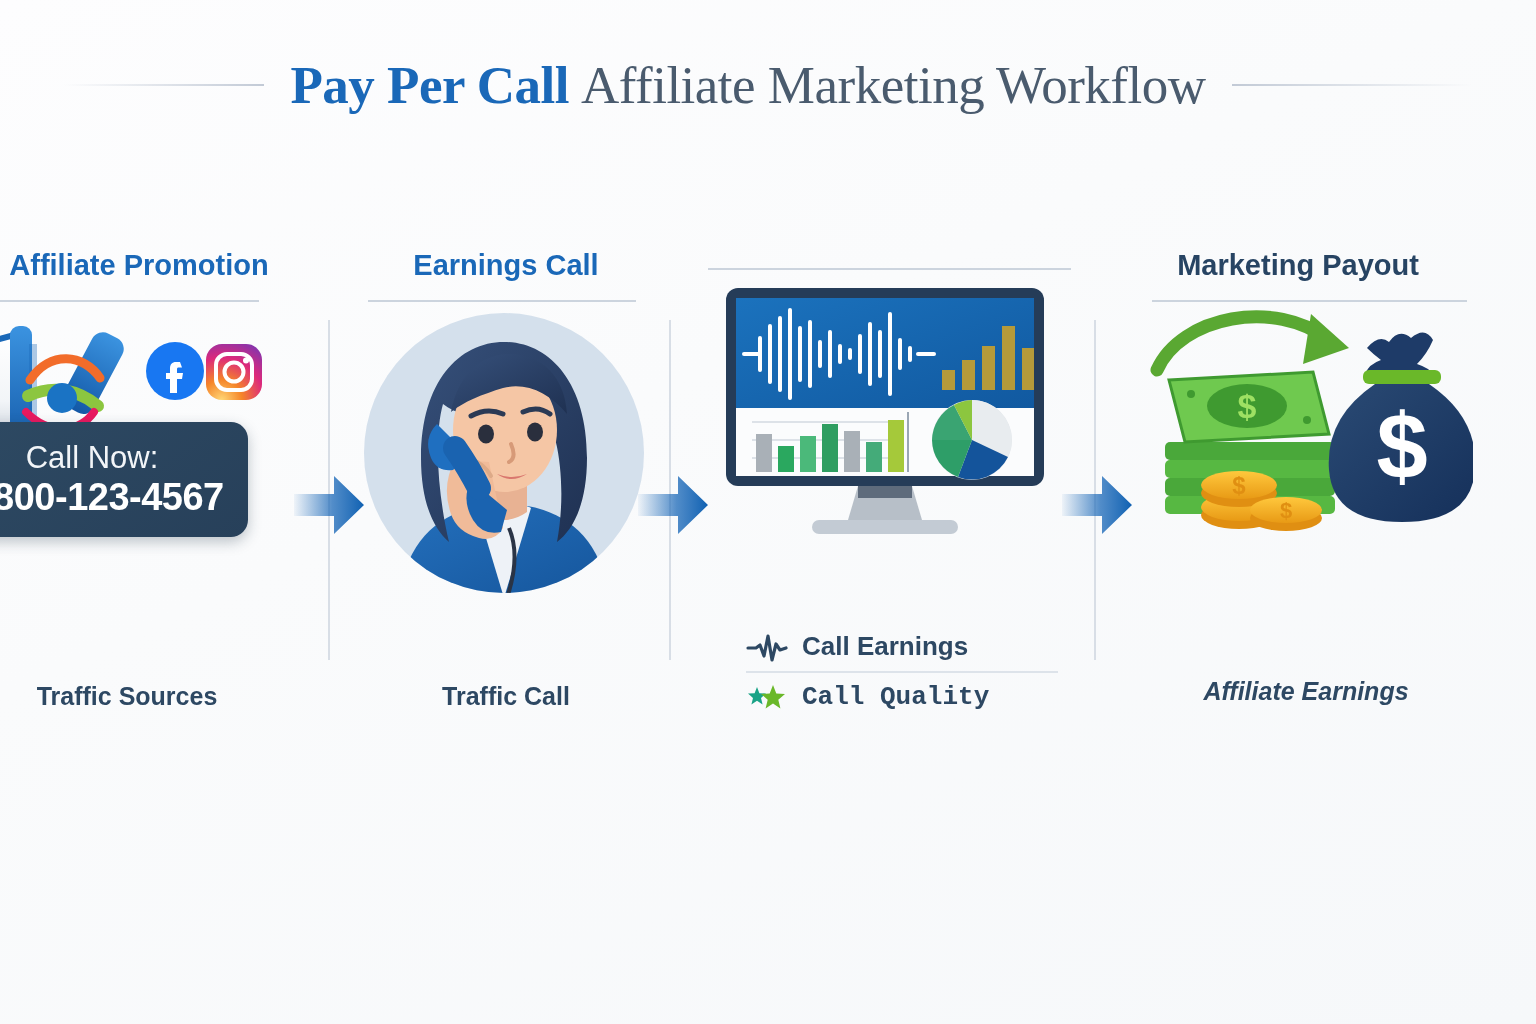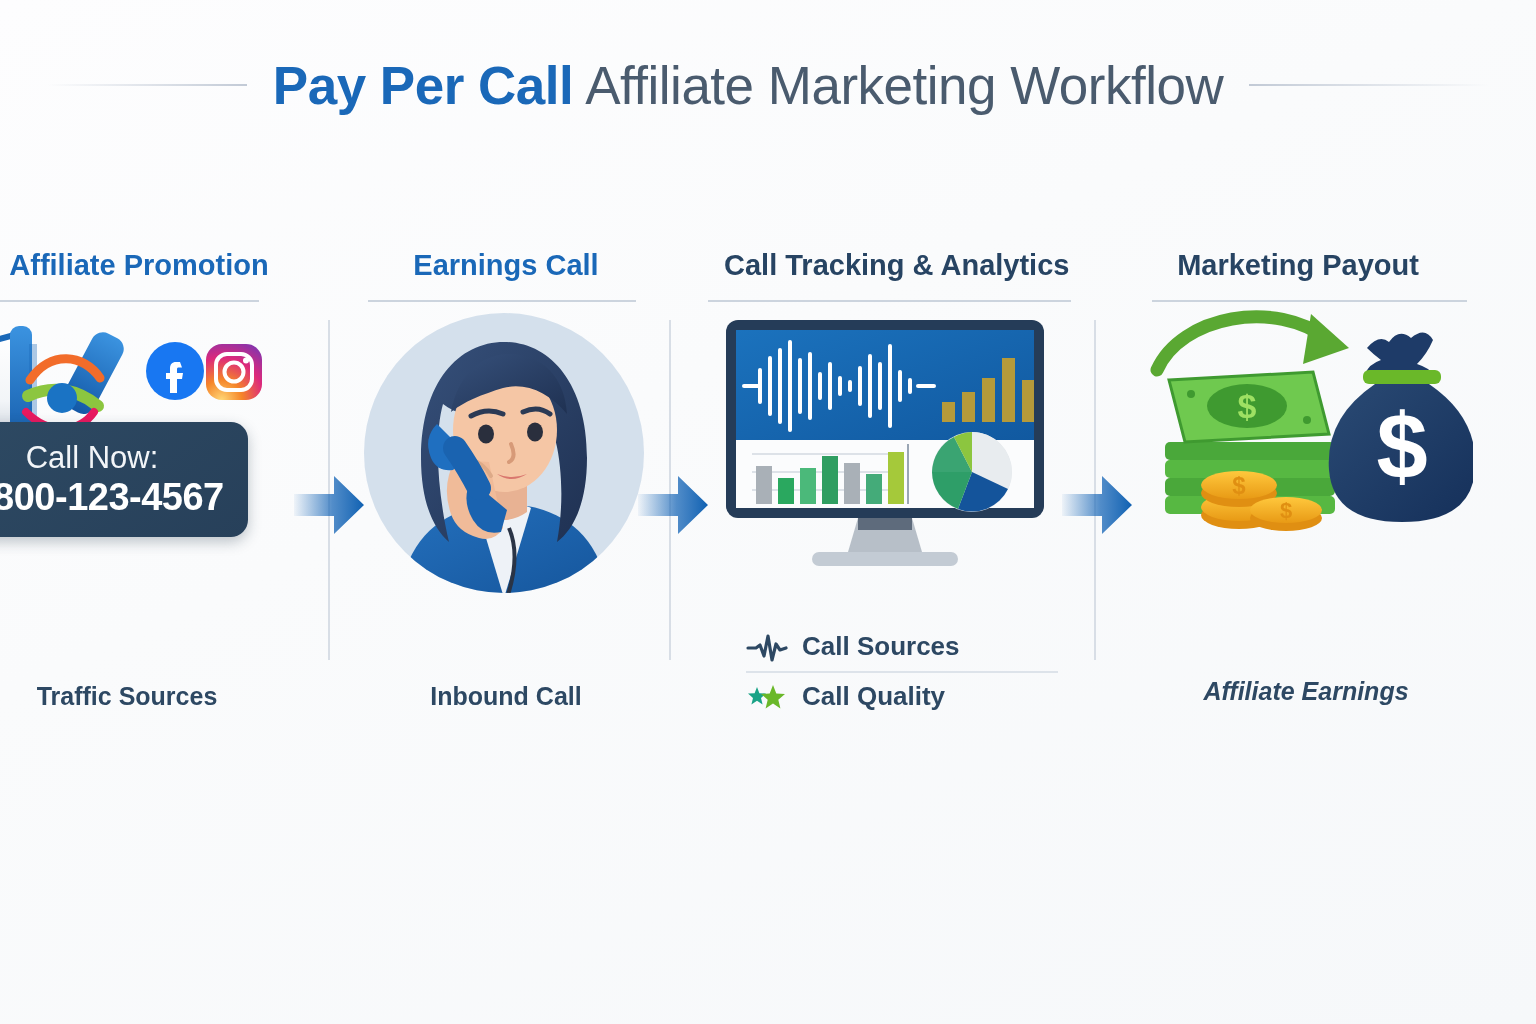--- a/index.html
+++ b/index.html
@@ -10,21 +10,21 @@
     position:relative; overflow:hidden;
   }
 
   
   .title-row{
     position:absolute; top:45px; left:0; width:1536px; height:80px;
     display:flex; align-items:center; justify-content:center; gap:26px;
   }
   .title-rule{ height:2px; background:linear-gradient(90deg,rgba(190,200,212,0),#c2cad6); flex:0 0 200px; }
   .title-rule.right{ background:linear-gradient(90deg,#c2cad6,rgba(190,200,212,0)); flex:0 0 240px;}
-  .title-text{ white-space:nowrap; font-size:53px; line-height:1; letter-spacing:-.5px;}
+  .title-text{ white-space:nowrap; font-size:53px; line-height:1; letter-spacing:-.5px;font-family:Liberation Serif, serif;}
   .t-strong{ color:#1a68b8; font-weight:bold; }
   .t-rest{ color:#4a5b6e; font-weight:400; margin-left:12px; }
 
   
   .steps{ position:absolute; top:250px; left:0; width:1512px; height:520px; }
   .col{ position:absolute; top:0; width:330px; height:520px; }
   .col.c1{ left:-26px; } .col.c2{ left:341px; }
   .col.c3{ left:724px; } .col.c4{ left:1133px; }
 
   .col-head{
@@ -59,21 +59,21 @@
     box-shadow:0 5px 14px rgba(30,50,70,.28);
     display:flex; flex-direction:column; align-items:center; justify-content:center;
   }
   .pb-label{ color:#f2f5f8; font-size:31px; line-height:1; margin-bottom:5px;}
   .pb-number{ color:#ffffff; font-size:38px; font-weight:bold; line-height:1; letter-spacing:-.5px;}
   .sm-icon{ position:absolute; }
 
   
   .metrics{ position:absolute; left:22px; top:372px; width:312px; }
   .metric{ display:flex; align-items:center; gap:14px; height:49px; }
-  .metric + .metric{ border-top:2px solid #dde3ea; }
+  .metric + .metric{ border-top:2px solid #dde3ea;font-family:Liberation Mono, monospace; }
   .metric-label{ font-size:26px; color:#2d4863; font-weight:bold; white-space:nowrap; }
   .metric-ico{ width:42px; height:30px; flex:0 0 42px; }
 
   
   .money-wrap{ position:absolute; left:10px; top:8px; width:330px; height:270px; }
 </style>
 </head>
 <body>
 
 <div class="title-row">
@@ -238,25 +238,24 @@
           <path d="M104 164 q18 6 24 18" stroke="#ddaa88" stroke-width="4" fill="none" stroke-linecap="round"></path>
 
           <path d="M78 116 q-14 14 -6 34 q6 14 22 12 l16 -14 Z" fill="#1f6fc0"></path>
           <path d="M112 172 q-10 20 2 40 q10 16 28 12 l6 -22 Z" fill="#1a63b0"></path>
           <path d="M96 140 q14 20 24 40" stroke="#1a63b0" stroke-width="24" fill="none" stroke-linecap="round"></path>
 
           <path d="M150 220 q12 28 -2 70" stroke="#2a3446" stroke-width="4" fill="none"></path>
         </g>
       </svg>
     </div>
-    <div class="caption" style="margin-top:90px;margin-left:0;">Inbound Call</div>
+    <div class="caption" style="margin-top:90px;margin-left:0;">Traffic Call</div>
   </div>
 
   <div class="col c3">
-    <div class="col-head">Call Tracking &amp; Analytics</div>
     <div class="head-rule"></div>
     <div class="art">
       <svg width="330" height="290" viewBox="0 0 330 290" style="position:absolute;left:-4px;top:14px;">
         <defs>
           <linearGradient id="scrTop" x1="0" y1="0" x2="1" y2="1">
             <stop offset="0%" stop-color="#1b72bd"></stop>
               <stop offset="100%" stop-color="#1159a0"></stop>
             </linearGradient>
         </defs>
 
@@ -322,21 +321,21 @@
         <path d="M138 202 h54 l10 34 h-74 Z" fill="#b7bfc8"></path>
         <rect x="138" y="202" width="54" height="12" fill="#5e6b7c"></rect>
         <rect x="92" y="236" width="146" height="14" rx="7" fill="#c3cbd4"></rect>
       </svg>
     </div>
     <div class="metrics">
       <div class="metric">
         <svg class="metric-ico" viewBox="0 0 42 30">
           <path d="M2 16 h8 l4 -3 l4 11 l4 -20 l4 24 l4 -16 l4 6 l6 -2" stroke="#2d4863" stroke-width="3.2" fill="none" stroke-linecap="round" stroke-linejoin="round"></path>
         </svg>
-        <span class="metric-label">Call Sources</span>
+        <span class="metric-label">Call Earnings</span>
       </div>
       <div class="metric">
         <svg class="metric-ico" viewBox="0 0 42 30">
           <path d="M11 5 L13.4 11.2 L20 11.6 L15 16 L16.6 22.4 L11 18.8 L5.4 22.4 L7 16 L2 11.6 L8.6 11.2 Z" fill="#1aa387"></path>
           <path d="M27 3 L30.3 11.4 L39 12 L32.3 17.8 L34.4 26.4 L27 21.6 L19.6 26.4 L21.7 17.8 L15 12 L23.7 11.4 Z" fill="#6ab829"></path>
         </svg>
         <span class="metric-label">Call Quality</span>
       </div>
     </div>
   </div>

